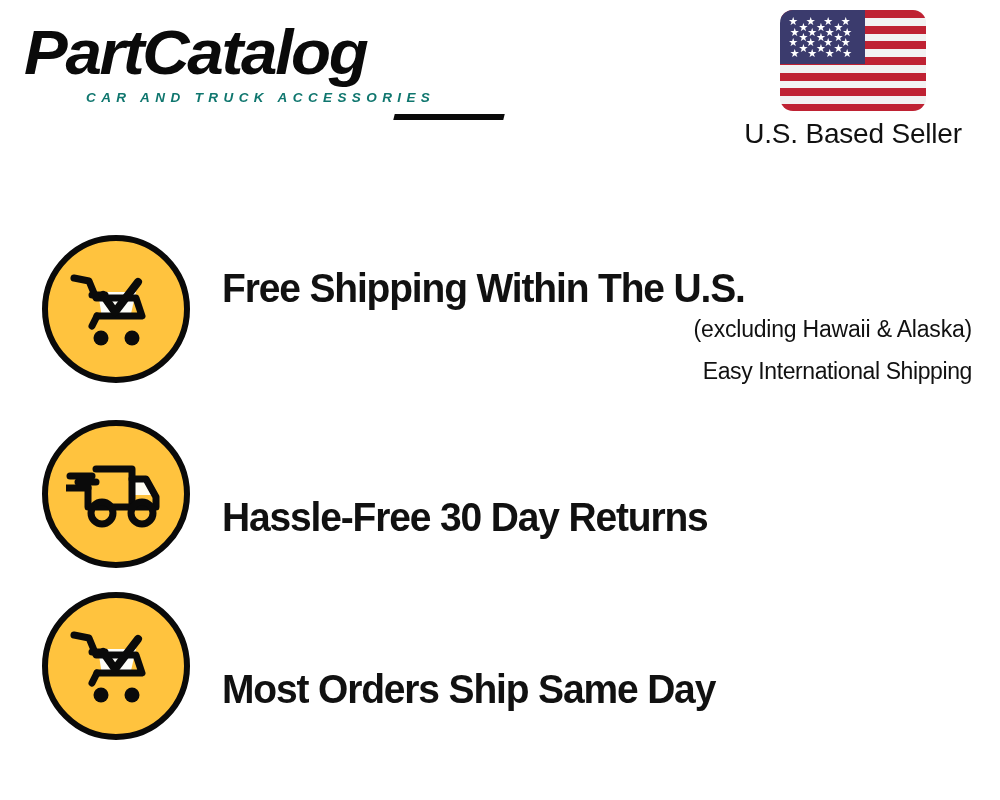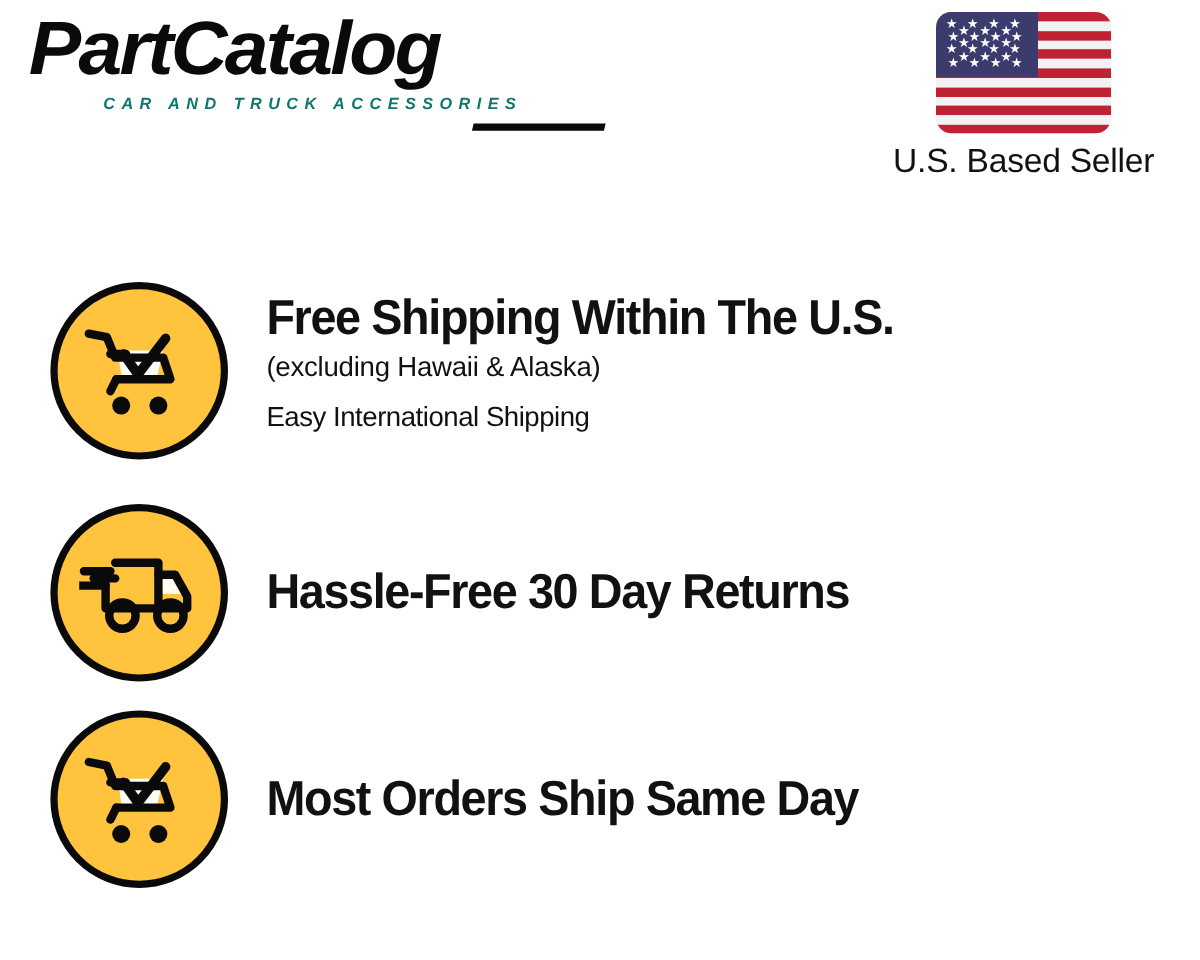--- a/index.html
+++ b/index.html
@@ -21,21 +21,21 @@
   .header {
     position: absolute;
     left: 0; top: 0;
     width: 1000px;
     height: 170px;
   }
 
   .brand-logo {
     position: absolute;
     left: 24px;
-    top: 7px;
+    top: 18px;
     width: 470px;
     height: 92px;
   }
   .brand-wordmark {
     position: absolute;
     left: 0;
     top: 0;
     font-family: "Liberation Sans", sans-serif;
     font-weight: bold;
     font-style: italic;
@@ -152,40 +152,42 @@
     align-items: center;
     justify-content: center;
     position: relative;
   }
   .icon-badge svg { display: block; }
 
   .feature-text {
     flex: 1 1 auto;
     padding-left: 32px;
     padding-top: 6px;
+    margin-top: 24px;
   }
   .feature-title {
     font-family: "Liberation Sans", sans-serif;
     font-weight: bold;
     font-size: 41px;
     line-height: 50px;
     letter-spacing: -1.2px;
     color: #111111;
     white-space: nowrap;
     transform: scaleX(0.95);
     transform-origin: left center;
   }
   .feature-sub {
     font-family: "Liberation Sans", sans-serif;
     font-weight: normal;
     font-size: 23px;
     line-height: 31px;
     color: #111111;
     letter-spacing: -0.2px;
     white-space: nowrap;
+    text-align: right;
   }
   .feature-sub.strong {
     font-weight: normal;
     margin-top: 11px;
     letter-spacing: -0.4px;
   }
   .feature-sub.plain { margin-top: 1px; }
 
   
   #row-1 .feature-text,

